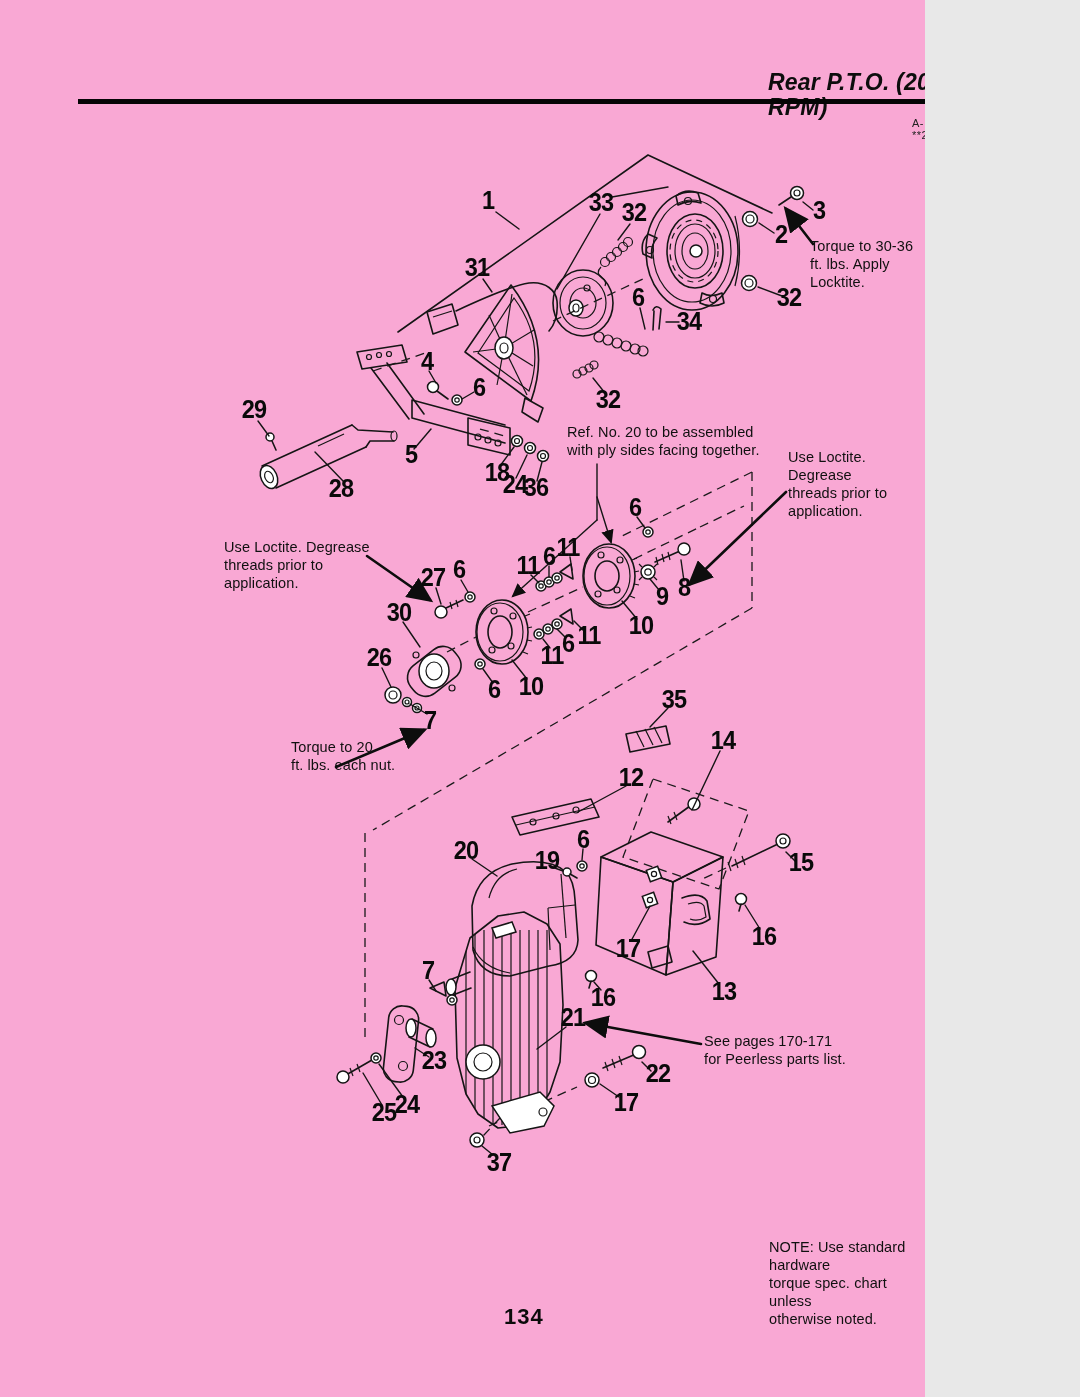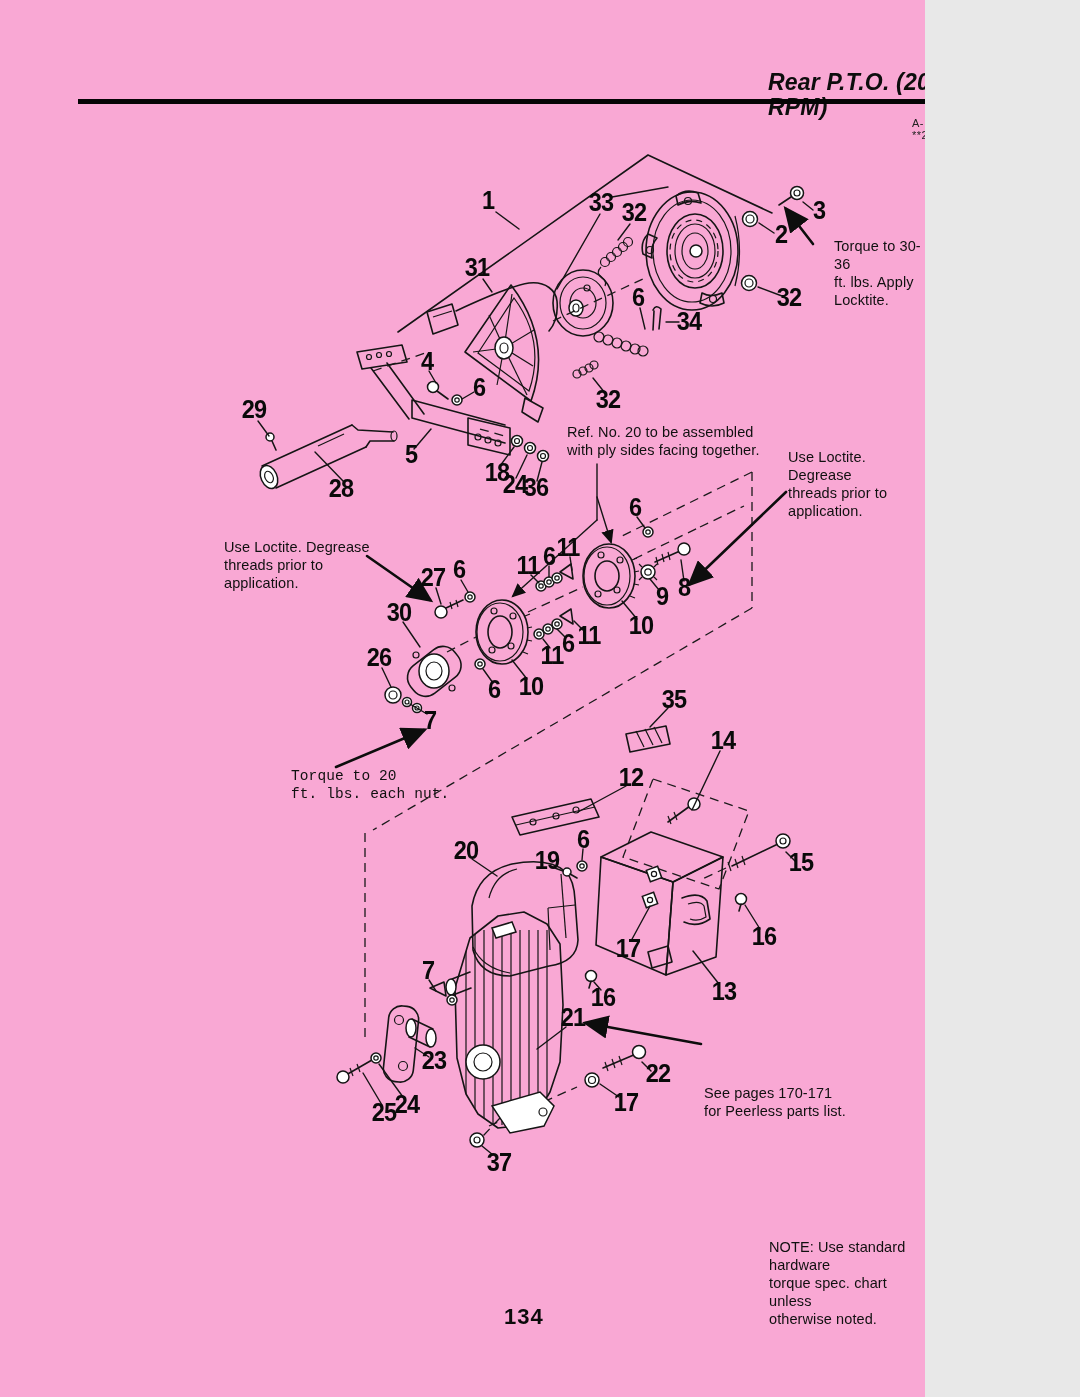--- a/index.html
+++ b/index.html
@@ -461,33 +461,33 @@
       <line class="ar" x1="367" y1="556" x2="430" y2="600" marker-end="url(#ah)"></line>
       <line class="ar" x1="336" y1="767" x2="424" y2="730" marker-end="url(#ah)"></line>
       <line class="ar" x1="701" y1="1044" x2="586" y2="1023" marker-end="url(#ah)"></line>
       <path class="ld" d="M597,464 L597,520"></path>
       <line class="ld" x1="597" y1="520" x2="513" y2="596" marker-end="url(#ah)"></line>
       <line class="ld" x1="597" y1="497" x2="611" y2="542" marker-end="url(#ah)"></line>
     </g>
   </svg>
 
   <div id="text-layer">
-      <div class="ann" style="left: 810px; top: 238px; margin-left: 24px;">Torque to 30-36
+      <div class="ann" style="left: 810px; top: 238px;">Torque to 30-36
 ft. lbs. Apply Locktite.</div>
       <div class="ann" style="left: 567px; top: 424px;">Ref. No. 20 to be assembled
 with ply sides facing together.</div>
       <div class="ann" style="left: 788px; top: 449px;">Use Loctite. Degrease
 threads prior to
 application.</div>
       <div class="ann" style="left: 224px; top: 539px;">Use Loctite. Degrease
 threads prior to
 application.</div>
-      <div class="ann" style="left: 291px; top: 768px; font-family: Liberation Mono, monospace;">Torque to 20
+      <div class="ann" style="left: 291px; top: 739px;">Torque to 20
 ft. lbs. each nut.</div>
-      <div class="ann" style="left: 704px; top: 1085px;">See pages 170-171
+      <div class="ann" style="left: 704px; top: 1033px;">See pages 170-171
 for Peerless parts list.</div>
       <div class="ann" style="left: 769px; top: 1239px;">NOTE: Use standard hardware
 torque spec. chart unless
 otherwise noted.</div>
       <div class="callout" style="left: 488px; top: 202px;">1</div>
       <div class="callout" style="left: 601px; top: 204px;">33</div>
       <div class="callout" style="left: 634px; top: 214px;">32</div>
       <div class="callout" style="left: 781px; top: 236px;">2</div>
       <div class="callout" style="left: 819px; top: 212px;">3</div>
       <div class="callout" style="left: 789px; top: 299px;">32</div>

